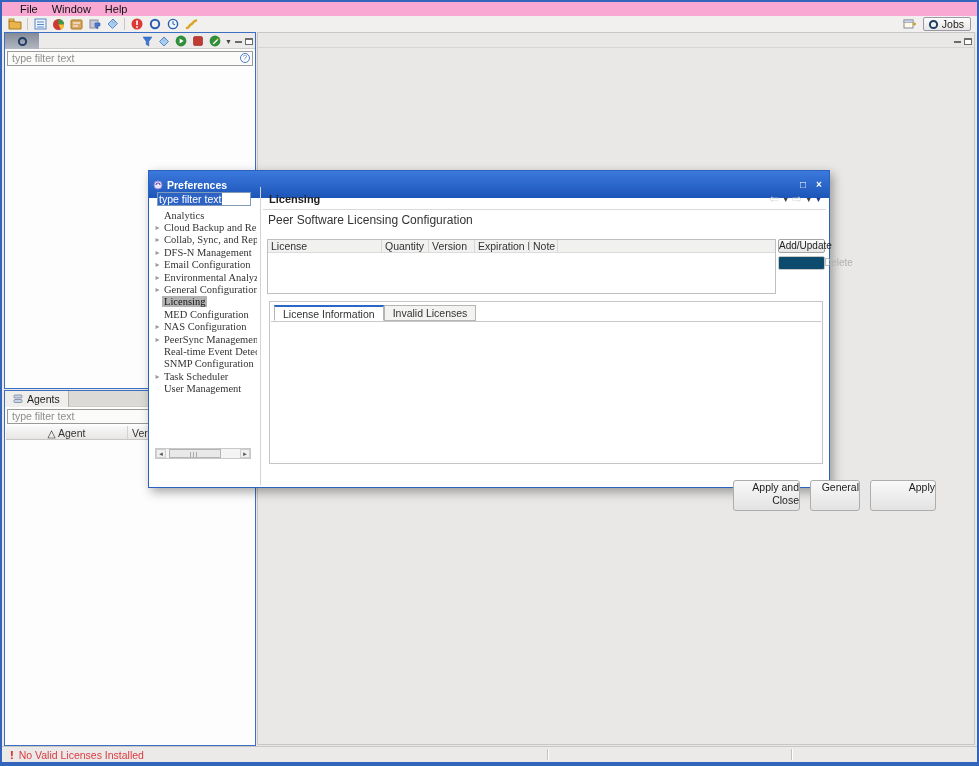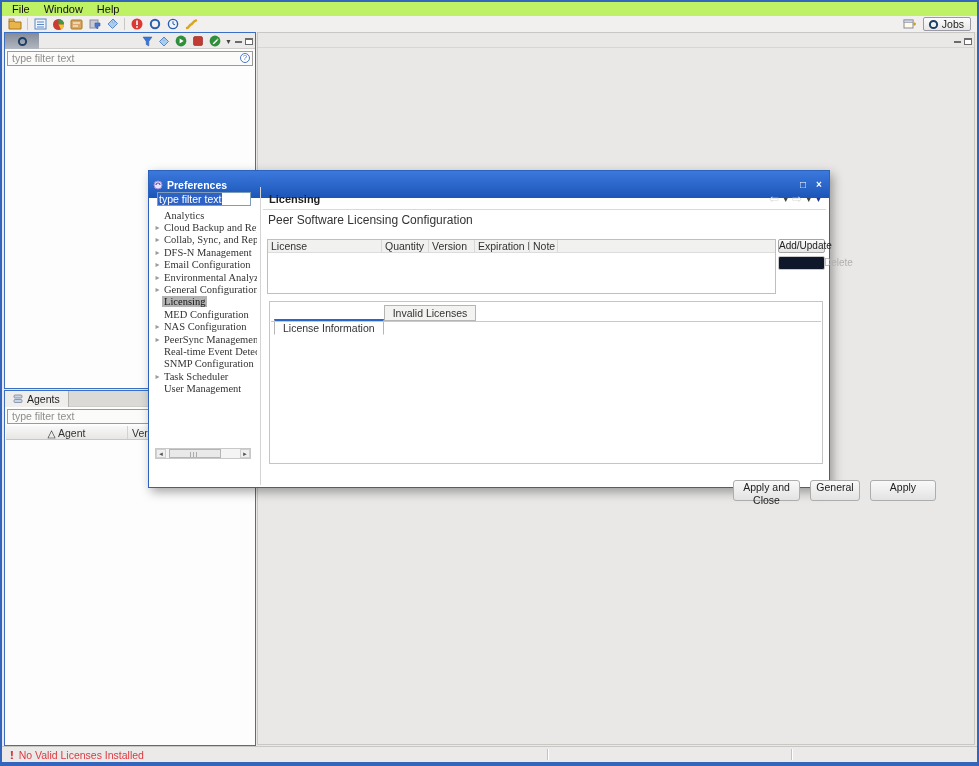--- a/index.html
+++ b/index.html
@@ -2,21 +2,21 @@
 <html><head>
 <meta charset="utf-8">
 <style>
   * { margin:0; padding:0; box-sizing:border-box; }
   html,body { width:979px; height:766px; }
   body { font-family:"Liberation Sans", sans-serif; font-size:11px; color:#222;
          background:#e9e8e7; position:relative; overflow:hidden; }
 
   
   .win-frame { position:absolute; inset:0; border:2px solid #3465bd; border-bottom:4px solid #3465bd; pointer-events:none; z-index:50; }
-  .menubar { position:absolute; left:2px; top:2px; right:2px; height:14px; background:#bef264; display:flex; align-items:center; padding-left:4px; gap:2px; }
+  .menubar { position:absolute; left:2px; top:2px; right:2px; height:14px; background:#f9a8d4; display:flex; align-items:center; padding-left:12px; gap:2px; }
   .menu-item { padding:0 6px; font-size:11px; color:#111; }
   .toolbar { position:absolute; left:2px; top:16px; right:2px; height:16px; background:#f1f0ef; display:flex; align-items:center; padding-left:4px; }
   .tbtn { width:18px; height:15px; display:flex; align-items:center; justify-content:center; }
   .tsep { width:1px; height:12px; background:#c9c7c4; margin:0 3px; }
   .persp { position:absolute; right:6px; top:0; height:16px; display:flex; align-items:center; gap:4px; }
   .jobs-btn { display:flex; align-items:center; gap:3px; border:1px solid #9b99a5; border-radius:2px; background:linear-gradient(#fdfdfd,#e8e7e5); padding:1px 6px 1px 4px; height:14px; font-size:10.5px; }
 
   
   .panel { position:absolute; background:#fdfdfd; border:1px solid #3a6fc4; }
   #tree-panel  { left:4px; top:32px; width:252px; height:357px; }
@@ -82,30 +82,30 @@
   .page-sep { position:absolute; left:2px; right:2px; top:23px; height:1px; background:#d9d9d9; }
   .page-sub { position:absolute; left:7px; top:27px; font-size:12px; color:#333; }
 
   .license-table { position:absolute; left:6px; top:53px; width:509px; height:55px; border:1px solid #bfbfbf; background:#fff; }
   .lt-header { display:flex; height:13px; background:#f1f1f0; border-bottom:1px solid #dcdcdc; font-size:10.5px; color:#333; }
   .lcol { padding:0 3px; border-right:1px solid #d8d8d8; white-space:nowrap; overflow:hidden; line-height:12px; }
   .lcol.fill { flex:1; border-right:none; }
 
   .side-btn { position:absolute; left:517px; width:47px; height:14px; border:1px solid #a5a5a5; border-radius:2px;
               background:linear-gradient(#fafafa,#e5e5e5); font-size:10px; text-align:center; line-height:12px; color:#222; }
-  .side-btn.disabled { color:#b0b0b0; border-color:#c9c9c9; background:#0f172a;padding-left:45px; }
+  .side-btn.disabled { color:#b0b0b0; border-color:#c9c9c9; background:#0c4a6e;padding-left:45px; }
 
   .groupbox { position:absolute; left:8px; top:115px; width:554px; height:163px; border:1px solid #c5c5c5; background:#fff; }
   .tabsrow { position:absolute; left:4px; top:3px; height:16px; display:flex; }
   .tab { height:16px; padding:0 8px; font-size:10.5px; line-height:15px; border:1px solid #b5b5b5; background:#f3f3f2; color:#333; }
-  .tab.active { background:#fff; border-top:2px solid #2a66c8; border-bottom:1px solid #fff;margin-top:14px; }
+  .tab.active { background:#fff; border-top:2px solid #2a66c8; border-bottom:1px solid #fff; }
   .tabline { position:absolute; left:1px; right:1px; top:19px; height:1px; background:#c9c9c9; }
 
-  .footer-btn { position:absolute; height:21px; border:1px solid #adadad; border-radius:3px;
-                background:linear-gradient(#f9f9f9,#e3e3e3); font-size:10.5px; text-align:center; line-height:13px; color:#222; }
+  .footer-btn { position:absolute; height:31px; border:1px solid #adadad; border-radius:3px;
+                background:linear-gradient(#f9f9f9,#e3e3e3); font-size:10.5px; text-align:right; line-height:13px; color:#222; }
 
   svg { display:block; }
 </style>
 </head>
 <body>
 
 <div class="menubar">
   <span class="menu-item">File</span>
   <span class="menu-item">Window</span>
   <span class="menu-item">Help</span>

